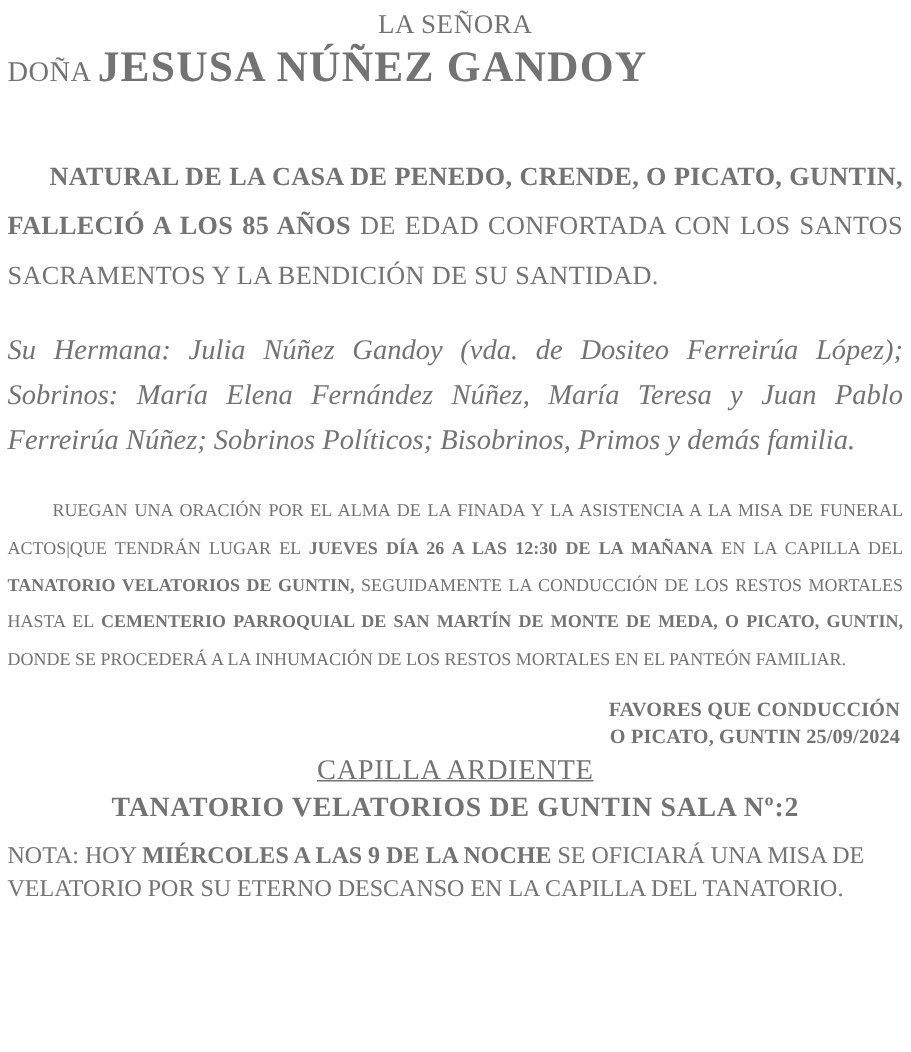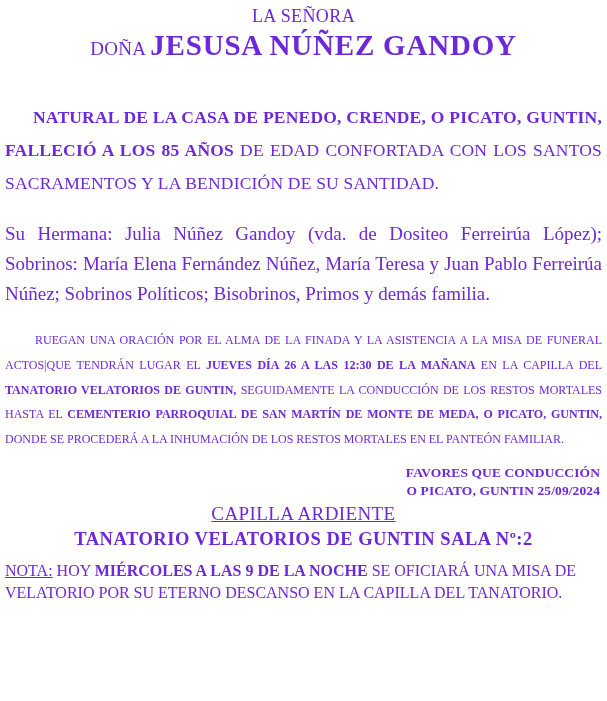--- a/index.html
+++ b/index.html
@@ -4,32 +4,32 @@
 <style>
   html, body { margin: 0; padding: 0; background: #ffffff; }
   .page {
     position: relative;
     width: 607px;
     height: 701px;
     box-sizing: border-box;
     margin: 0 auto;
     padding: 6px 5px 0 5px;
     background: #ffffff;
-    color: #6d28d9;
+    color: #737373;
     font-family: "Liberation Serif", "DejaVu Serif", serif;
     overflow: hidden;
   }
   .heading-small {
     text-align: center;
     font-size: 18px;
     line-height: 21px;
     letter-spacing: 0.4px;
   }
   .title-line {
-    text-align: center;
+    text-align: left;
     line-height: 34px;
     margin-top: 1px;
     white-space: nowrap;
   }
   .title-prefix { font-size: 19px; letter-spacing: 0.3px; }
   .title-name  { font-size: 29px; font-weight: bold; letter-spacing: 0.8px; }
   .p-origin {
     margin-top: 34px;
     font-size: 17.5px;
     line-height: 33px;
@@ -42,20 +42,21 @@
     font-weight: bold;
     font-size: 25px;
     line-height: 28px;
     margin: 9px 0 7px 0;
     letter-spacing: 0.5px;
   }
   .p-family {
     font-size: 19px;
     line-height: 30px;
     text-align: justify;
+    font-style: italic;
   }
   .p-funeral {
     margin-top: 2px;
     font-size: 12px;
     line-height: 24.8px;
     text-align: justify;
     text-indent: 30px;
   }
   .favores {
     text-align: right;
@@ -82,21 +83,21 @@
     margin-top: 4px;
     letter-spacing: 0.5px;
   }
   .p-nota {
     margin-top: 9px;
     font-size: 16px;
     line-height: 22.5px;
     text-align: left;
   }
   .seg-b { font-weight: bold; }
-  .seg-u { text-decoration: underline; }
+  .seg-u { }
 </style>
 </head>
 <body>
 
 <div class="page">
 
   <div class="heading-small">LA SEÑORA</div>
 
   <div class="title-line">
     <span class="title-prefix">DOÑA</span>

